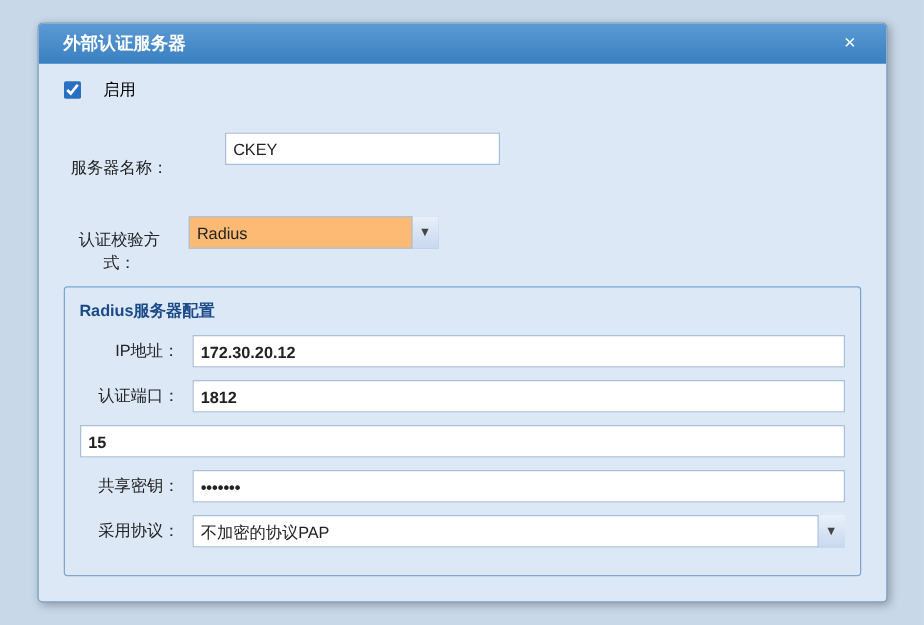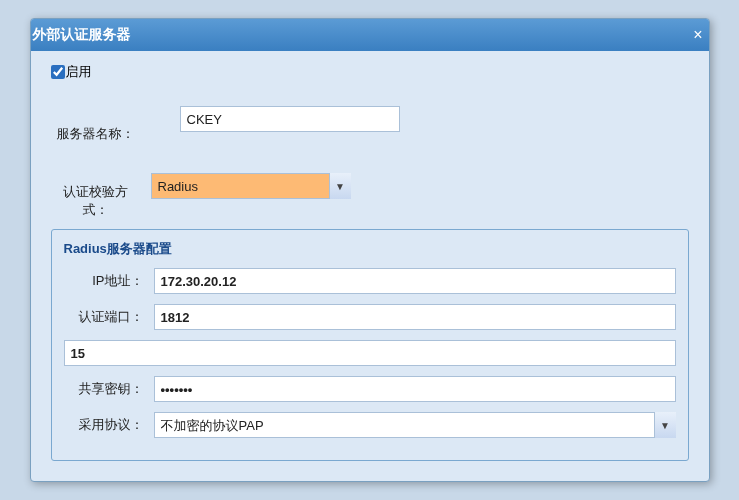--- a/index.html
+++ b/index.html
@@ -19,21 +19,21 @@
       border: 1px solid #7aa0c0;
       border-radius: 4px;
       width: 680px;
       box-shadow: 2px 2px 8px rgba(0,0,0,0.3);
       overflow: hidden;
     }
 
     .title-bar {
       background: linear-gradient(to bottom, #5b9bd5, #3a7fc1);
       color: white;
-      padding: 6px 2px;
+      padding: 6px 20px;
       display: flex;
       align-items: center;
       justify-content: space-between;
       font-size: 14px;
       font-weight: bold;
     }
 
     .title-bar-close {
       color: white;
       font-size: 16px;
@@ -45,21 +45,21 @@
     }
 
     .dialog-body {
       padding: 12px 20px 20px 20px;
     }
 
     .checkbox-row {
       margin-bottom: 14px;
       display: flex;
       align-items: center;
-      gap: 1px;
+      gap: 18px;
     }
 
     .checkbox-row input[type="checkbox"] {
       width: 14px;
       height: 14px;
       cursor: pointer;
       accent-color: #2a6fc0;
     }
 
     .form-row {

